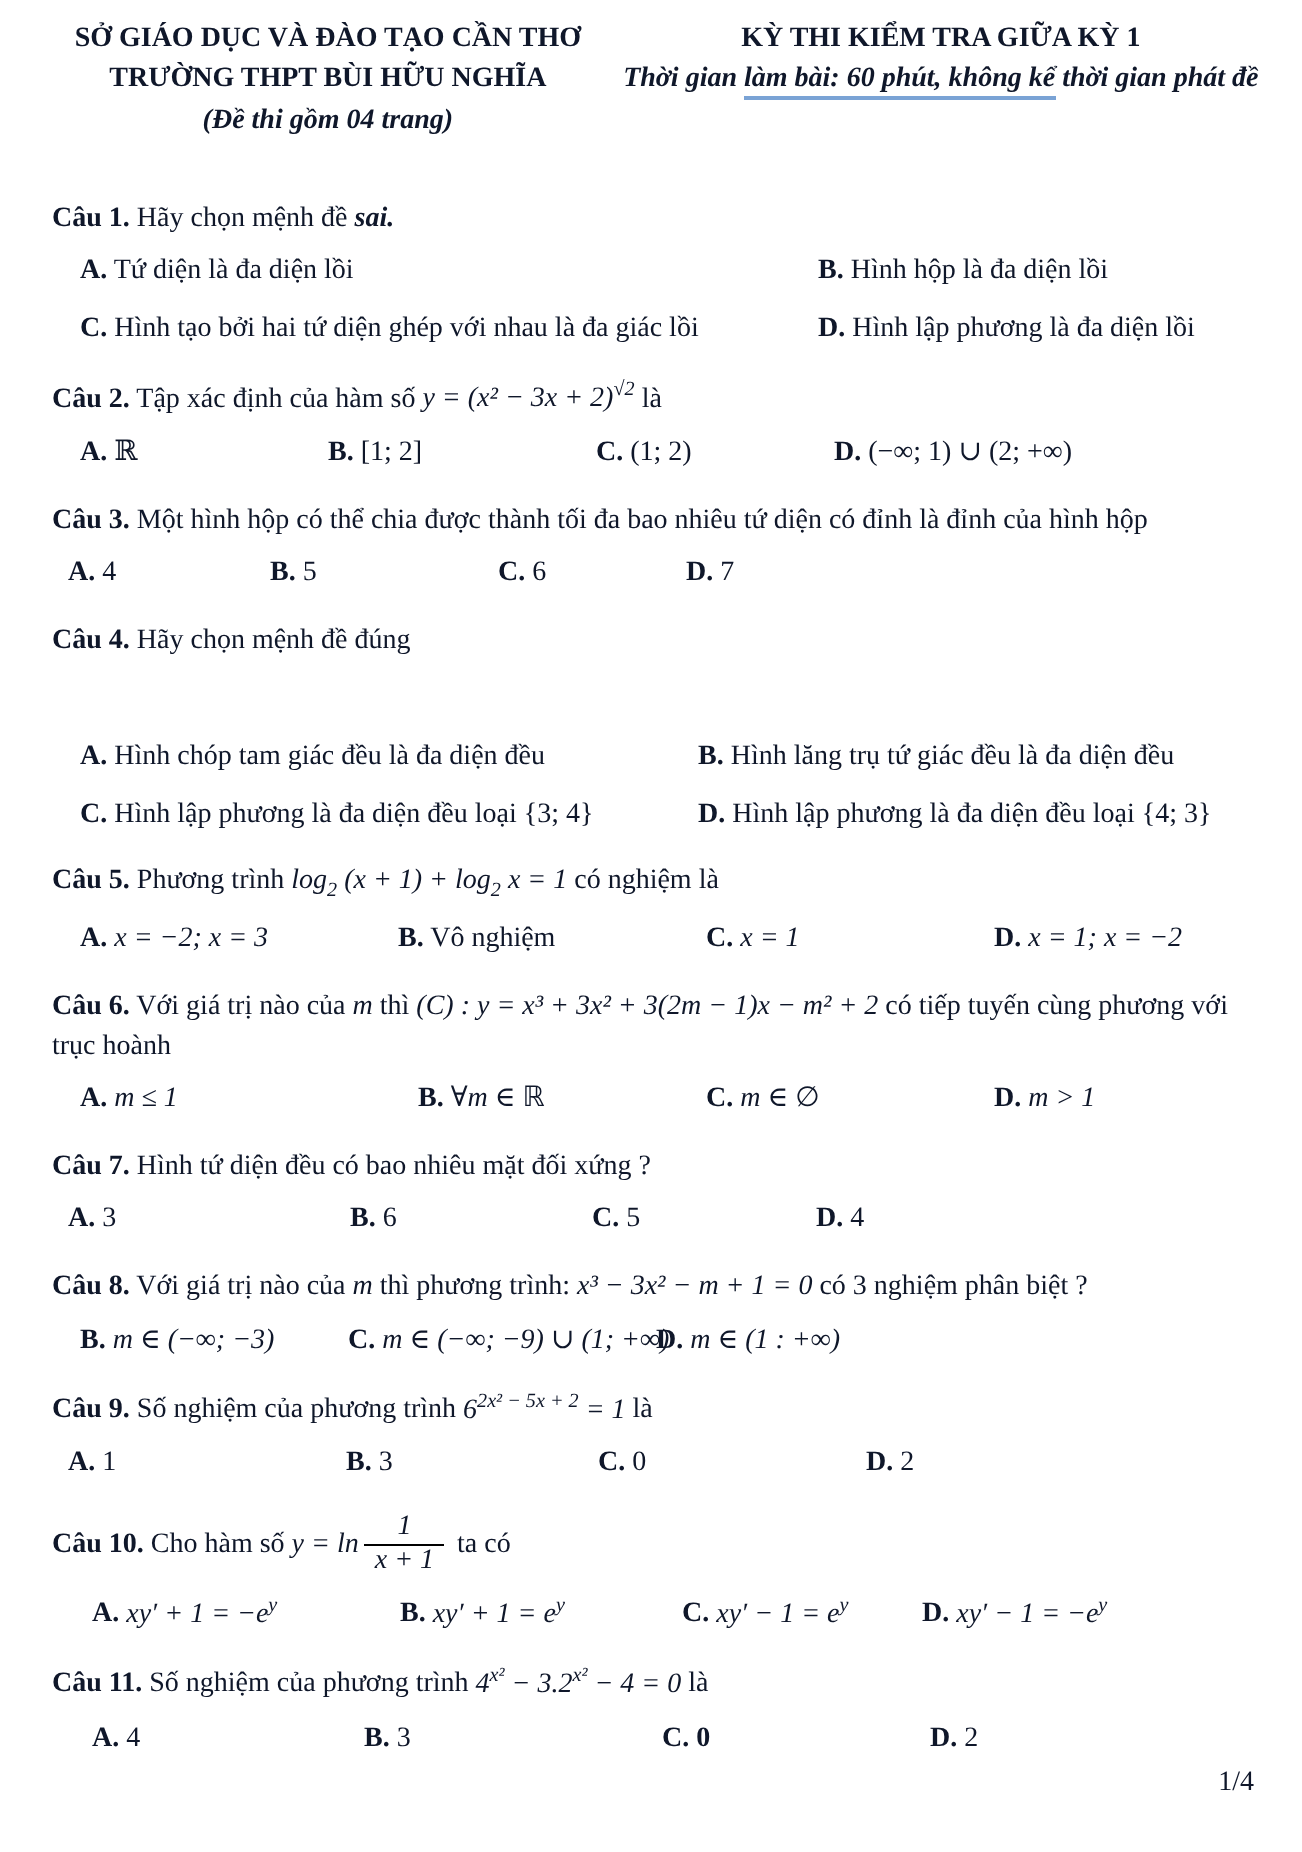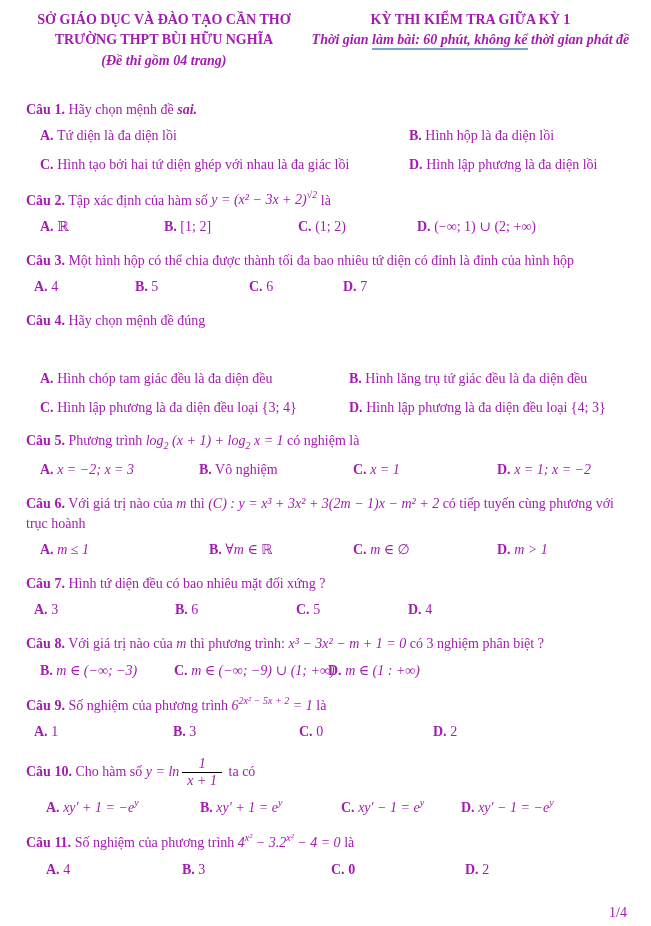--- a/index.html
+++ b/index.html
@@ -2,21 +2,21 @@
 <html><head>
 <meta charset="utf-8">
 <style>
   html,body{margin:0;padding:0;background:#ffffff;}
   .page{
     position:relative;
     width:651px;height:926px;
     box-sizing:border-box;
     padding:10px 12px 16px 26px;
     background:#ffffff;
-    color:#a21caf;
+    color:#0f172a;
     font-family:"Liberation Serif","DejaVu Serif","DejaVu Sans",serif;
     font-size:14px;
     line-height:1.4;
     overflow:hidden;
   }
   
   .header{display:flex;font-weight:bold;}
   .h-left{flex:0 0 45%;text-align:center;}
   .h-right{flex:1;text-align:center;}
   .header div{line-height:1.45;}
@@ -46,21 +46,21 @@
   .g-q10{grid-template-columns:150px 137px 116px auto;}
   .g-q11{grid-template-columns:132px 145px 130px auto;}
   .ol{font-weight:bold;}
   .opt{white-space:nowrap;}
   .bold{font-weight:bold;}
   
   .frac{display:inline-block;vertical-align:middle;text-align:center;line-height:1.15;margin:0 3px;}
   .frac .fn{display:block;padding:0 5px;}
   .frac .fd{display:block;border-top:1px solid #000;padding:0 5px;}
   
-  .pagenum{position:absolute;right:24px;bottom:3px;}
+  .pagenum{position:absolute;right:24px;bottom:24px;}
 </style>
 </head>
 <body>
 
 <div class="page">
 
   <div class="header">
     <div class="h-left">
       <div>SỞ GIÁO DỤC VÀ ĐÀO TẠO CẦN THƠ</div>
       <div>TRƯỜNG THPT BÙI HỮU NGHĨA</div>

